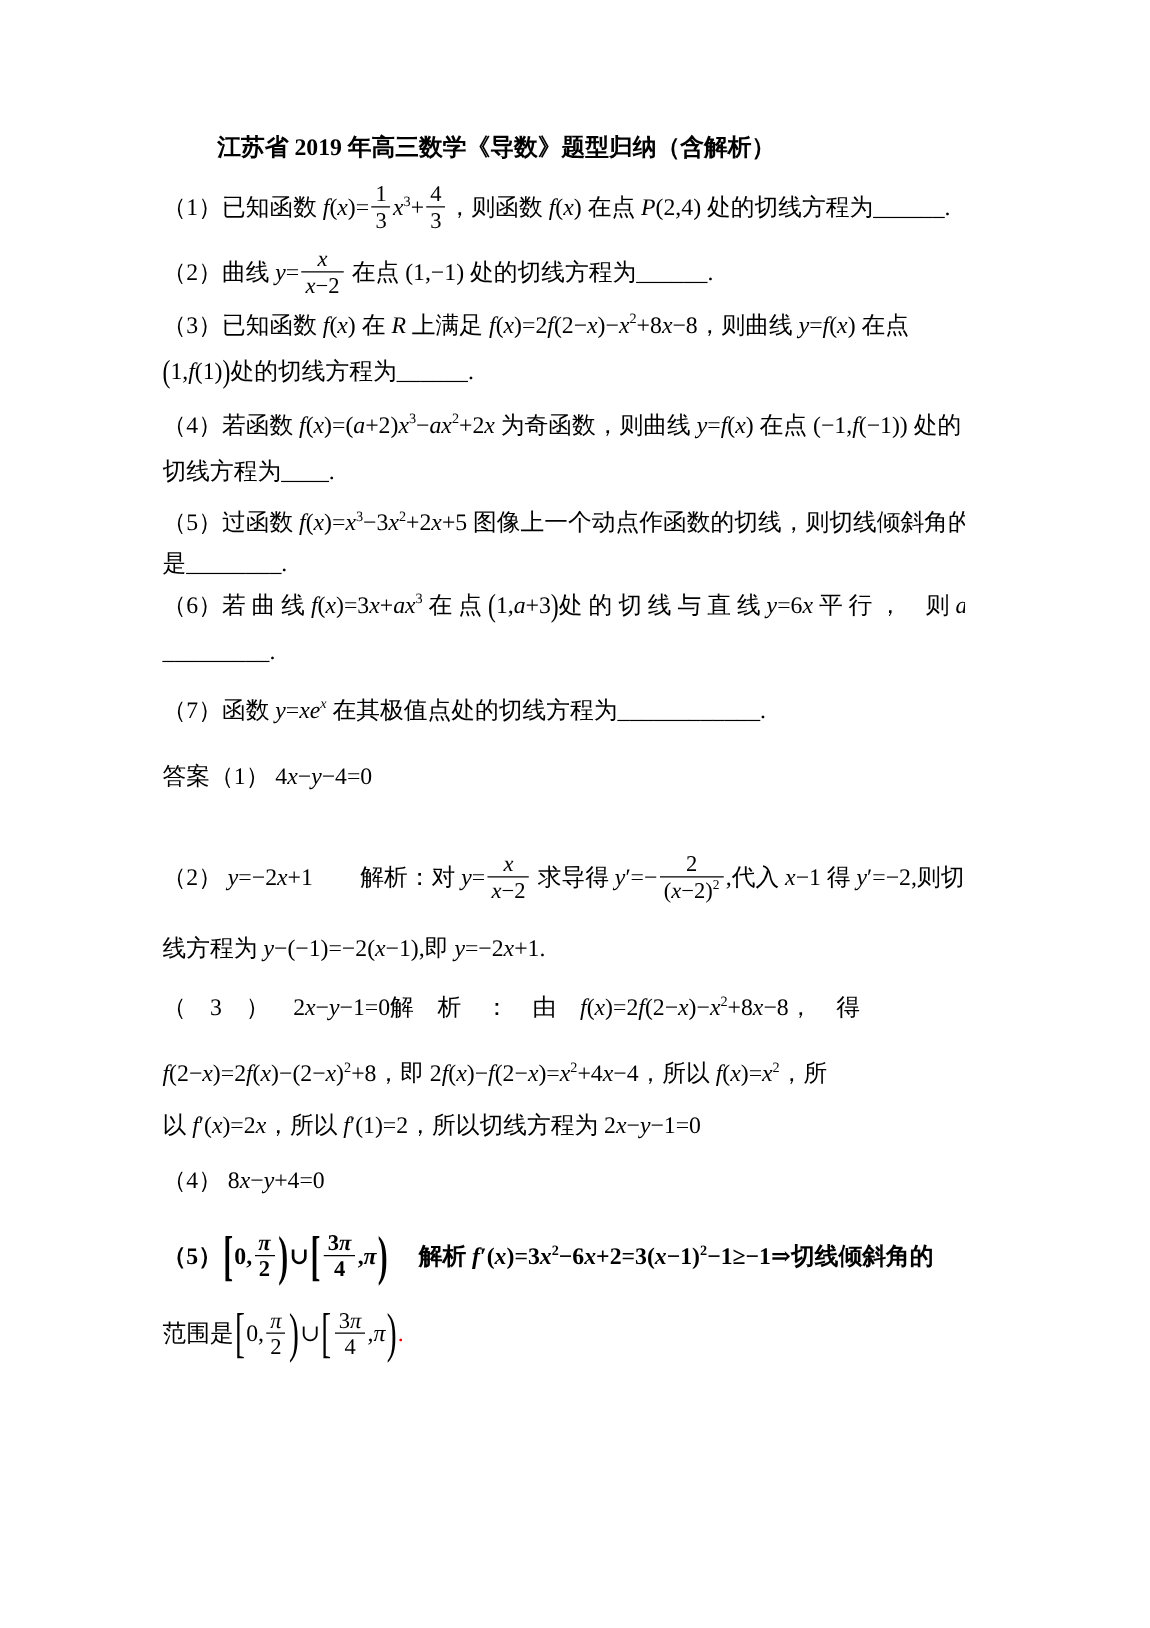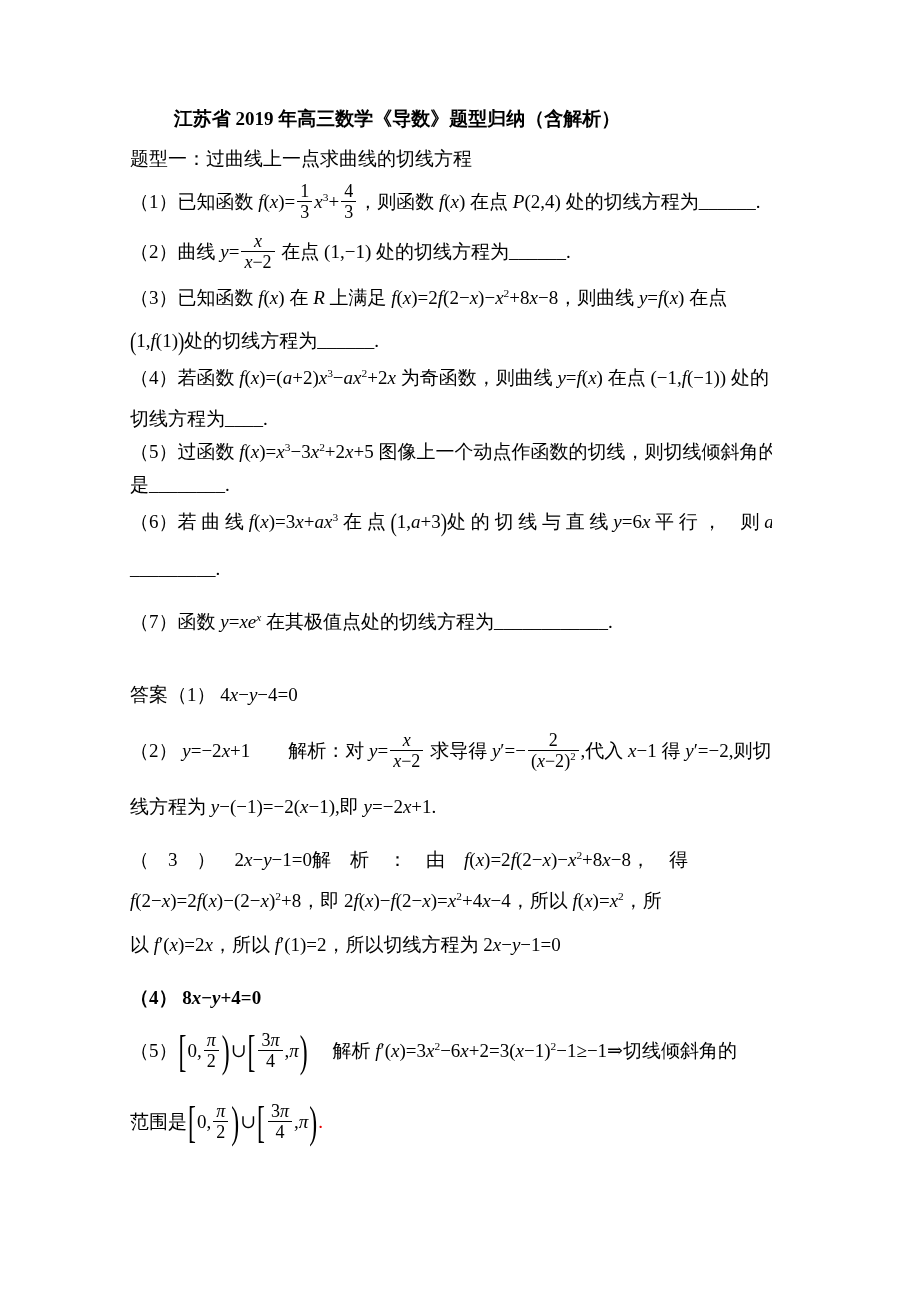--- a/index.html
+++ b/index.html
@@ -46,21 +46,20 @@
   .page p:nth-of-type(19){margin-top:11px;}
   .page p:nth-of-type(20){margin-top:20px;font-weight:bold;}
   .page p:nth-of-type(21){margin-top:12px;}
   .page p:nth-of-type(22){margin-top:21px;}
 </style>
 </head>
 <body>
 
 <div class="page">
     <p class="c"><span class="t">江苏省 2019 年高三数学《导数》题型归纳（含解析）</span></p>
-    <p class="pl"><span class="t">题型一：过曲线上一点求曲线的切线方程</span></p>
     <p class="tl"><span class="t">（1）已知函数 </span><span class="m"><i>f</i>(<i>x</i>)=</span><span class="fr m"><span class="n2">1</span><span class="d2">3</span></span><span class="m"><i>x</i><sup>3</sup>+</span><span class="fr m"><span class="n2">4</span><span class="d2">3</span></span><span class="t">，则函数 </span><span class="m"><i>f</i>(<i>x</i>)</span><span class="t"> 在点 </span><span class="m"><i>P</i>(2,4)</span><span class="t"> 处的切线方程为</span><span class="u">______</span><span class="t">.</span></p>
     <p class="tl"><span class="t">（2）曲线 </span><span class="m"><i>y</i>=</span><span class="fr m"><span class="n2"><i>x</i></span><span class="d2"><i>x</i>−2</span></span><span class="t"> 在点 </span><span class="m">(1,−1)</span><span class="t"> 处的切线方程为</span><span class="u">______</span><span class="t">.</span></p>
     <p class="pl"><span class="t">（3）已知函数 </span><span class="m"><i>f</i>(<i>x</i>)</span><span class="t"> 在 </span><span class="m"><i>R</i></span><span class="t"> 上满足 </span><span class="m"><i>f</i>(<i>x</i>)=2<i>f</i>(2−<i>x</i>)−<i>x</i><sup>2</sup>+8<i>x</i>−8</span><span class="t">，则曲线 </span><span class="m"><i>y</i>=<i>f</i>(<i>x</i>)</span><span class="t"> 在点</span></p>
     <p class="pl"><span class="bg1 m">(</span><span class="m">1,<i>f</i>(1)</span><span class="bg1 m">)</span><span class="t">处的切线方程为</span><span class="u">______</span><span class="t">.</span></p>
     <p class="pl"><span class="t">（4）若函数 </span><span class="m"><i>f</i>(<i>x</i>)=(<i>a</i>+2)<i>x</i><sup>3</sup>−<i>ax</i><sup>2</sup>+2<i>x</i></span><span class="t"> 为奇函数，则曲线 </span><span class="m"><i>y</i>=<i>f</i>(<i>x</i>)</span><span class="t"> 在点 </span><span class="m">(−1,<i>f</i>(−1))</span><span class="t"> 处的</span></p>
     <p class="pl"><span class="t">切线方程为</span><span class="u">____</span><span class="t">.</span></p>
     <p class="pl"><span class="t">（5）过函数 </span><span class="m"><i>f</i>(<i>x</i>)=<i>x</i><sup>3</sup>−3<i>x</i><sup>2</sup>+2<i>x</i>+5</span><span class="t"> 图像上一个动点作函数的切线，则切线倾斜角的范围</span></p>
     <p class="pl"><span class="t">是</span><span class="u">________</span><span class="t">.</span></p>
     <p class="pl"><span class="t">（6）若 曲 线 </span><span class="m"><i>f</i>(<i>x</i>)=3<i>x</i>+<i>ax</i><sup>3</sup></span><span class="t"> 在 点 </span><span class="bg1 m">(</span><span class="m">1,<i>a</i>+3</span><span class="bg1 m">)</span><span class="t">处 的 切 线 与 直 线 </span><span class="m"><i>y</i>=6<i>x</i></span><span class="t"> 平 行 ，　则 </span><span class="m"><i>a</i>=</span></p>
     <p class="pl"><span class="u">_________</span><span class="t">.</span></p>

